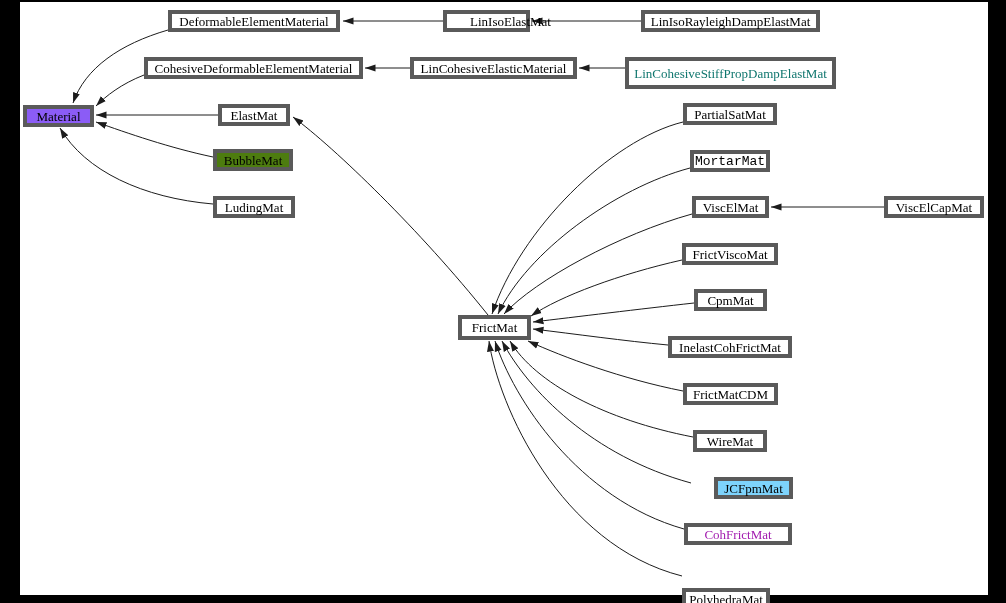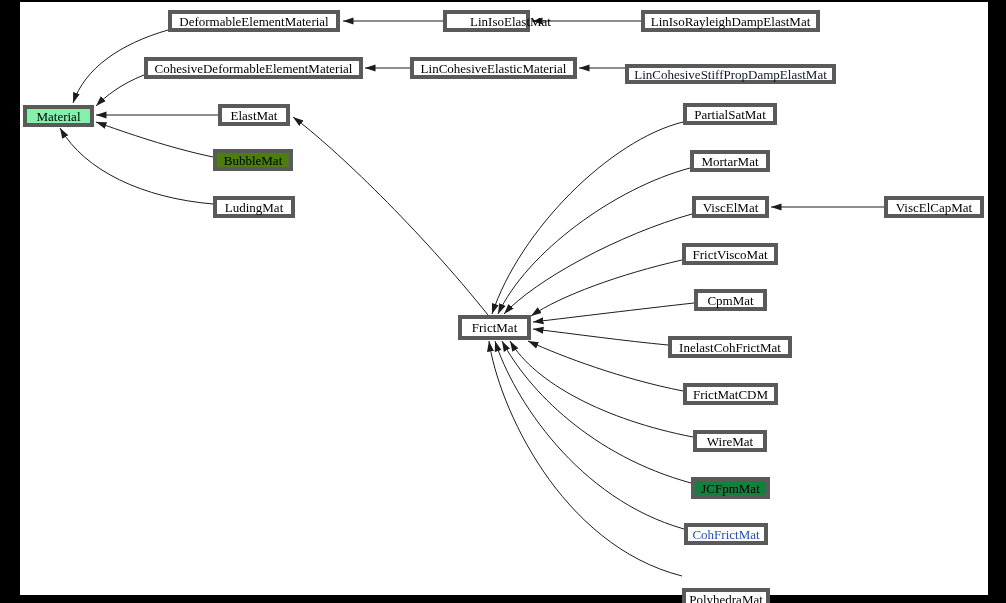--- a/index.html
+++ b/index.html
@@ -73,37 +73,37 @@
         <path class="edge-path" d="M694,303 C640,309 575,317 533,322" stroke="#1c1c1c" marker-end="url(#arrowhead)"></path>
         <path class="edge-path" d="M668,345 C625,341 575,334 533,329" stroke="#1c1c1c" marker-end="url(#arrowhead)"></path>
         <path class="edge-path" d="M683,391 C622,379 563,357 528,341" stroke="#1c1c1c" marker-end="url(#arrowhead)"></path>
         <path class="edge-path" d="M693,437 C605,420 535,383 510,341" stroke="#1c1c1c" marker-end="url(#arrowhead)"></path>
         <path class="edge-path" d="M691,483 C592,456 528,390 502,341" stroke="#1c1c1c" marker-end="url(#arrowhead)"></path>
         <path class="edge-path" d="M684,529 C578,499 513,398 495,341" stroke="#1c1c1c" marker-end="url(#arrowhead)"></path>
         <path class="edge-path" d="M682,576 C560,545 498,405 489,341" stroke="#1c1c1c" marker-end="url(#arrowhead)"></path>
       </g>
   </svg>
   <div id="node-layer">
-      <div class="class-node" style="left: 23px; top: 105px; width: 71px; height: 22px; border-color: rgb(90, 90, 90); background: #86efac; color: rgb(0, 0, 0);">Material</div>
+      <div class="class-node" style="left: 23px; top: 105px; width: 71px; height: 22px; border-color: rgb(90, 90, 90); background: #8b5cf6; color: rgb(0, 0, 0);">Material</div>
       <div class="class-node" style="left: 168px; top: 10px; width: 172px; height: 22px; border-color: rgb(90, 90, 90); background: rgb(255, 255, 255); color: rgb(0, 0, 0);">DeformableElementMaterial</div>
       <div class="class-node" style="left: 443px; top: 10px; width: 87px; height: 22px; border-color: rgb(90, 90, 90); background: rgb(255, 255, 255); color: rgb(0, 0, 0); padding-left: 48px;">LinIsoElastMat</div>
       <div class="class-node" style="left: 641px; top: 10px; width: 179px; height: 22px; border-color: rgb(90, 90, 90); background: rgb(255, 255, 255); color: rgb(0, 0, 0);">LinIsoRayleighDampElastMat</div>
       <div class="class-node" style="left: 144px; top: 57px; width: 219px; height: 22px; border-color: rgb(90, 90, 90); background: rgb(255, 255, 255); color: rgb(0, 0, 0);">CohesiveDeformableElementMaterial</div>
       <div class="class-node" style="left: 410px; top: 57px; width: 167px; height: 22px; border-color: rgb(90, 90, 90); background: rgb(255, 255, 255); color: rgb(0, 0, 0); text-align: center;">LinCohesiveElasticMaterial</div>
-      <div class="class-node" style="left: 625px; top: 64px; width: 211px; height: 20px; border-color: rgb(90, 90, 90); background: rgb(255, 255, 255); color: #0f172a;">LinCohesiveStiffPropDampElastMat</div>
+      <div class="class-node" style="left: 625px; top: 57px; width: 211px; height: 32px; border-color: rgb(90, 90, 90); background: rgb(255, 255, 255); color: #0f766e;">LinCohesiveStiffPropDampElastMat</div>
       <div class="class-node" style="left: 218px; top: 104px; width: 72px; height: 22px; border-color: rgb(90, 90, 90); background: rgb(255, 255, 255); color: rgb(0, 0, 0);">ElastMat</div>
       <div class="class-node" style="left: 213px; top: 149px; width: 80px; height: 22px; border-color: rgb(90, 90, 90); background: #4d7c0f; color: rgb(0, 0, 0);">BubbleMat</div>
       <div class="class-node" style="left: 213px; top: 196px; width: 82px; height: 22px; border-color: rgb(90, 90, 90); background: rgb(255, 255, 255); color: rgb(0, 0, 0);">LudingMat</div>
       <div class="class-node" style="left: 683px; top: 103px; width: 94px; height: 22px; border-color: rgb(90, 90, 90); background: rgb(255, 255, 255); color: rgb(0, 0, 0);">PartialSatMat</div>
-      <div class="class-node" style="left: 690px; top: 150px; width: 80px; height: 22px; border-color: rgb(90, 90, 90); background: rgb(255, 255, 255); color: rgb(0, 0, 0);">MortarMat</div>
+      <div class="class-node" style="left: 690px; top: 150px; width: 80px; height: 22px; border-color: rgb(90, 90, 90); background: rgb(255, 255, 255); color: rgb(0, 0, 0); font-family: Liberation Mono, monospace;">MortarMat</div>
       <div class="class-node" style="left: 692px; top: 196px; width: 77px; height: 22px; border-color: rgb(90, 90, 90); background: rgb(255, 255, 255); color: rgb(0, 0, 0);">ViscElMat</div>
       <div class="class-node" style="left: 884px; top: 196px; width: 100px; height: 22px; border-color: rgb(90, 90, 90); background: rgb(255, 255, 255); color: rgb(0, 0, 0);">ViscElCapMat</div>
       <div class="class-node" style="left: 682px; top: 243px; width: 96px; height: 22px; border-color: rgb(90, 90, 90); background: rgb(255, 255, 255); color: rgb(0, 0, 0);">FrictViscoMat</div>
       <div class="class-node" style="left: 694px; top: 289px; width: 73px; height: 22px; border-color: rgb(90, 90, 90); background: rgb(255, 255, 255); color: rgb(0, 0, 0);">CpmMat</div>
       <div class="class-node" style="left: 458px; top: 315px; width: 73px; height: 25px; border-color: rgb(90, 90, 90); background: rgb(255, 255, 255); color: rgb(0, 0, 0);">FrictMat</div>
       <div class="class-node" style="left: 668px; top: 336px; width: 124px; height: 22px; border-color: rgb(90, 90, 90); background: rgb(255, 255, 255); color: rgb(0, 0, 0);">InelastCohFrictMat</div>
       <div class="class-node" style="left: 683px; top: 383px; width: 95px; height: 22px; border-color: rgb(90, 90, 90); background: rgb(255, 255, 255); color: rgb(0, 0, 0); text-align: right;">FrictMatCDM</div>
       <div class="class-node" style="left: 693px; top: 430px; width: 74px; height: 22px; border-color: rgb(90, 90, 90); background: rgb(255, 255, 255); color: rgb(0, 0, 0);">WireMat</div>
-      <div class="class-node" style="left: 691px; top: 477px; width: 79px; height: 22px; border-color: rgb(90, 90, 90); background: #15803d; color: rgb(0, 0, 0);">JCFpmMat</div>
-      <div class="class-node" style="left: 684px; top: 523px; width: 84px; height: 22px; border-color: rgb(90, 90, 90); background: rgb(255, 255, 255); color: #1d4ed8;">CohFrictMat</div>
+      <div class="class-node" style="left: 714px; top: 477px; width: 79px; height: 22px; border-color: rgb(90, 90, 90); background: #7dd3fc; color: rgb(0, 0, 0);">JCFpmMat</div>
+      <div class="class-node" style="left: 684px; top: 523px; width: 108px; height: 22px; border-color: rgb(90, 90, 90); background: rgb(255, 255, 255); color: #a21caf;">CohFrictMat</div>
       <div class="class-node" style="left: 682px; top: 570px; width: 88px; height: 22px; border-color: rgb(90, 90, 90); background: rgb(255, 255, 255); color: rgb(0, 0, 0); margin-top: 18px;">PolyhedraMat</div>
     </div>
 </div>
 
 </body></html>

